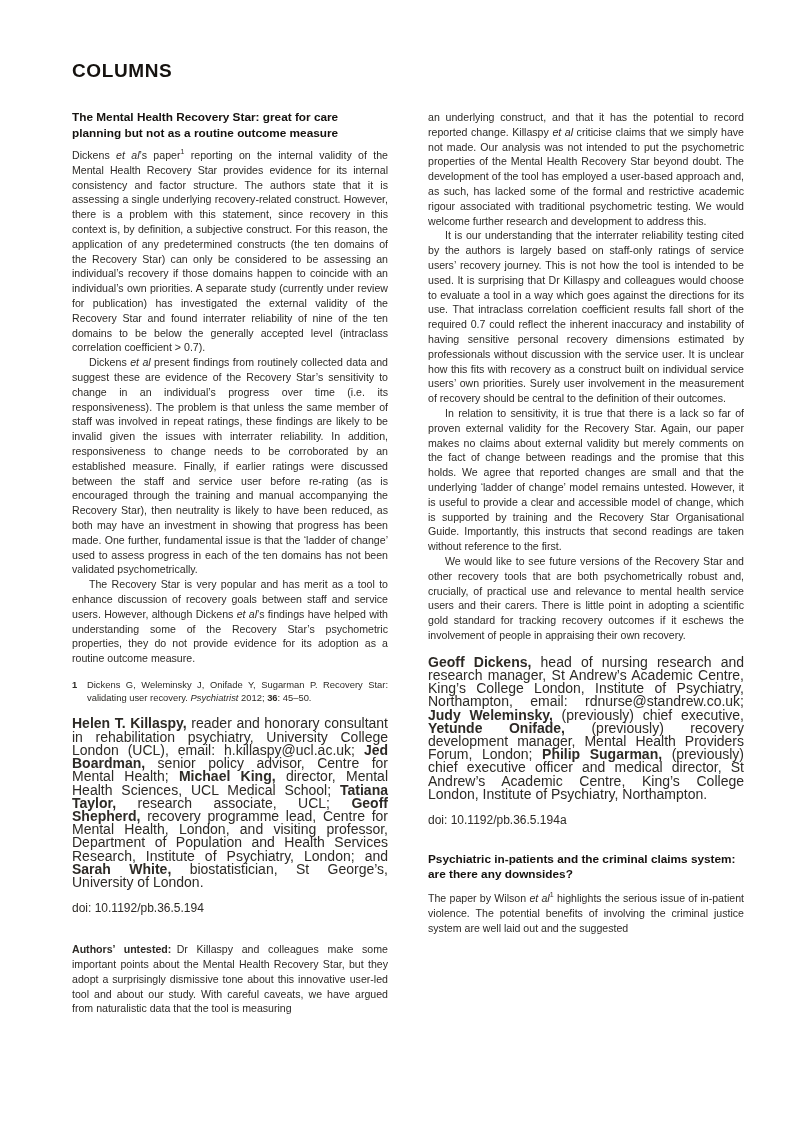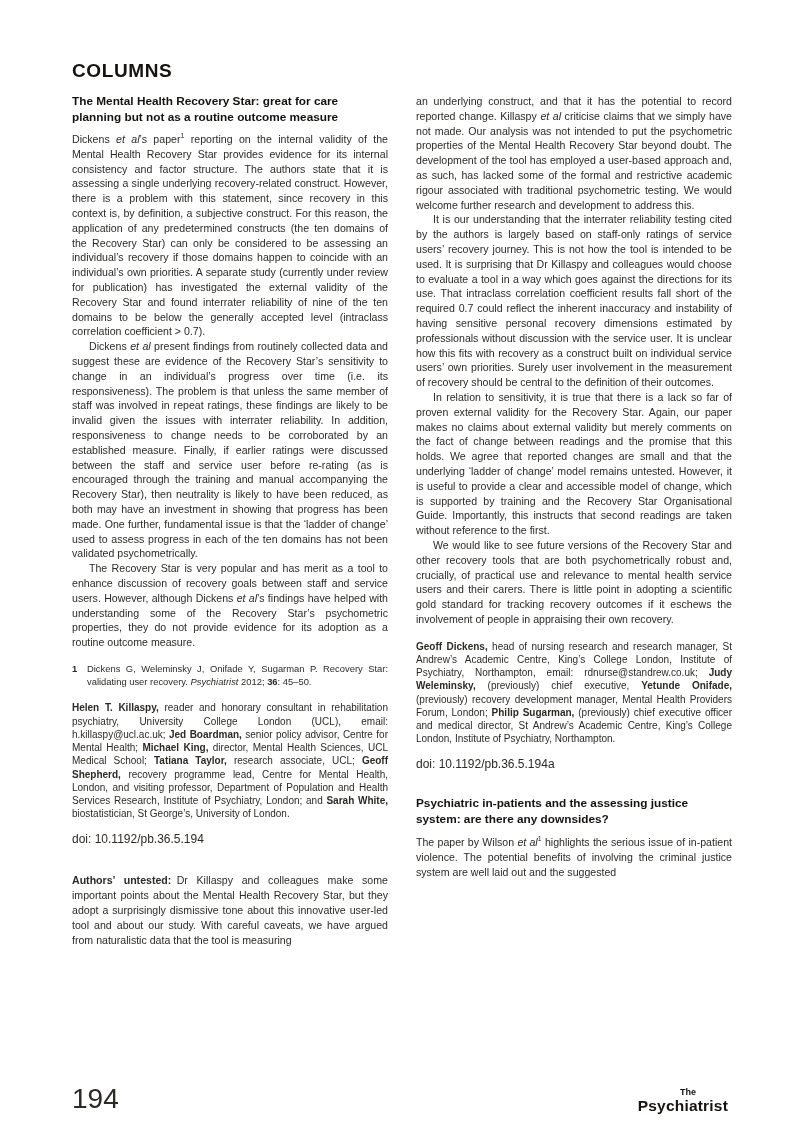--- a/index.html
+++ b/index.html
@@ -18,40 +18,40 @@
     background: #ffffff;
   }
   .kicker {
     font-size: 19px; font-weight: 700; letter-spacing: 0.6px;
     color: #15120f;
   }
   .main-title {
     font-size: 28px; font-weight: 700; letter-spacing: 0.2px;
     color: #15120f; margin: 56px 0 0 0;
   }
-  .cols { display: flex; gap: 28px; margin-top: 12px; }
+  .cols { display: flex; gap: 40px; margin-top: 28px; }
   .col { width: 316px; flex: 0 0 316px; }
   .art-title {
     font-size: 11.8px; font-weight: 700; line-height: 15.5px;
     color: #15120f; margin: 0 0 7px 0;
   }
   p.body {
     font-size: 10.6px; line-height: 14.8px;
     text-align: justify; margin: 0; color: #2d2a26;
   }
   p.indent { text-indent: 17px; }
   sup { font-size: 7px; line-height: 0; }
   .ref {
     font-size: 9.4px; line-height: 12.8px;
     margin: 13px 0 0 0; padding-left: 15px;
     position: relative; text-align: justify;
   }
   .ref-num { position: absolute; left: 0; top: 0; font-weight: 700; }
   .authors {
-    font-size: 10px; line-height: 13.2px;
+    font-size: 14px; line-height: 13.2px;
     margin: 13px 0 0 0; text-align: justify;
   }
   .doi { font-size: 12px; line-height: 12px; margin: 13px 0 0 0; }
   p.response { margin-top: 28px; }
   .second-title { margin-top: 26px; margin-bottom: 8px; }
   .footer {
     position: absolute; left: 72px; right: 72px; bottom: 20px;
     display: flex; justify-content: space-between; align-items: flex-end;
   }
   .page-num { font-size: 28px; color: #2d2a26; line-height: 1; }
@@ -82,27 +82,20 @@
       <p class="body response"><b>Authors’ untested:</b> Dr Killaspy and colleagues make some important points about the Mental Health Recovery Star, but they adopt a surprisingly dismissive tone about this innovative user-led tool and about our study. With careful caveats, we have argued from naturalistic data that the tool is measuring</p>
     </div>
 
     <div class="col">
       <p class="body">an underlying construct, and that it has the potential to record reported change. Killaspy <i>et al</i> criticise claims that we simply have not made. Our analysis was not intended to put the psychometric properties of the Mental Health Recovery Star beyond doubt. The development of the tool has employed a user-based approach and, as such, has lacked some of the formal and restrictive academic rigour associated with traditional psychometric testing. We would welcome further research and development to address this.</p>
       <p class="body indent">It is our understanding that the interrater reliability testing cited by the authors is largely based on staff-only ratings of service users’ recovery journey. This is not how the tool is intended to be used. It is surprising that Dr Killaspy and colleagues would choose to evaluate a tool in a way which goes against the directions for its use. That intraclass correlation coefficient results fall short of the required 0.7 could reflect the inherent inaccuracy and instability of having sensitive personal recovery dimensions estimated by professionals without discussion with the service user. It is unclear how this fits with recovery as a construct built on individual service users’ own priorities. Surely user involvement in the measurement of recovery should be central to the definition of their outcomes.</p>
       <p class="body indent">In relation to sensitivity, it is true that there is a lack so far of proven external validity for the Recovery Star. Again, our paper makes no claims about external validity but merely comments on the fact of change between readings and the promise that this holds. We agree that reported changes are small and that the underlying ‘ladder of change’ model remains untested. However, it is useful to provide a clear and accessible model of change, which is supported by training and the Recovery Star Organisational Guide. Importantly, this instructs that second readings are taken without reference to the first.</p>
       <p class="body indent">We would like to see future versions of the Recovery Star and other recovery tools that are both psychometrically robust and, crucially, of practical use and relevance to mental health service users and their carers. There is little point in adopting a scientific gold standard for tracking recovery outcomes if it eschews the involvement of people in appraising their own recovery.</p>
       <p class="authors"><b>Geoff Dickens,</b> head of nursing research and research manager, St Andrew’s Academic Centre, King’s College London, Institute of Psychiatry, Northampton, email: rdnurse@standrew.co.uk; <b>Judy Weleminsky,</b> (previously) chief executive, <b>Yetunde Onifade,</b> (previously) recovery development manager, Mental Health Providers Forum, London; <b>Philip Sugarman,</b> (previously) chief executive officer and medical director, St Andrew’s Academic Centre, King’s College London, Institute of Psychiatry, Northampton.</p>
       <p class="doi">doi: 10.1192/pb.36.5.194a</p>
-      <h2 class="art-title second-title">Psychiatric in-patients and the assessing justice system: are there any downsides?</h2>
+      <h2 class="art-title second-title">Psychiatric in-patients and the criminal claims system: are there any downsides?</h2>
       <p class="body">The paper by Wilson <i>et al</i><sup>1</sup> highlights the serious issue of in-patient violence. The potential benefits of involving the criminal justice system are well laid out and the suggested</p>
     </div>
 
   </div>
 
-  <div class="footer">
-    <div class="page-num">194</div>
-    <div class="logo">
-      <div class="logo-the">The</div>
-      <div class="logo-name">Psychiatrist</div>
-    </div>
-  </div>
 
 </div>
 
 </body></html>

